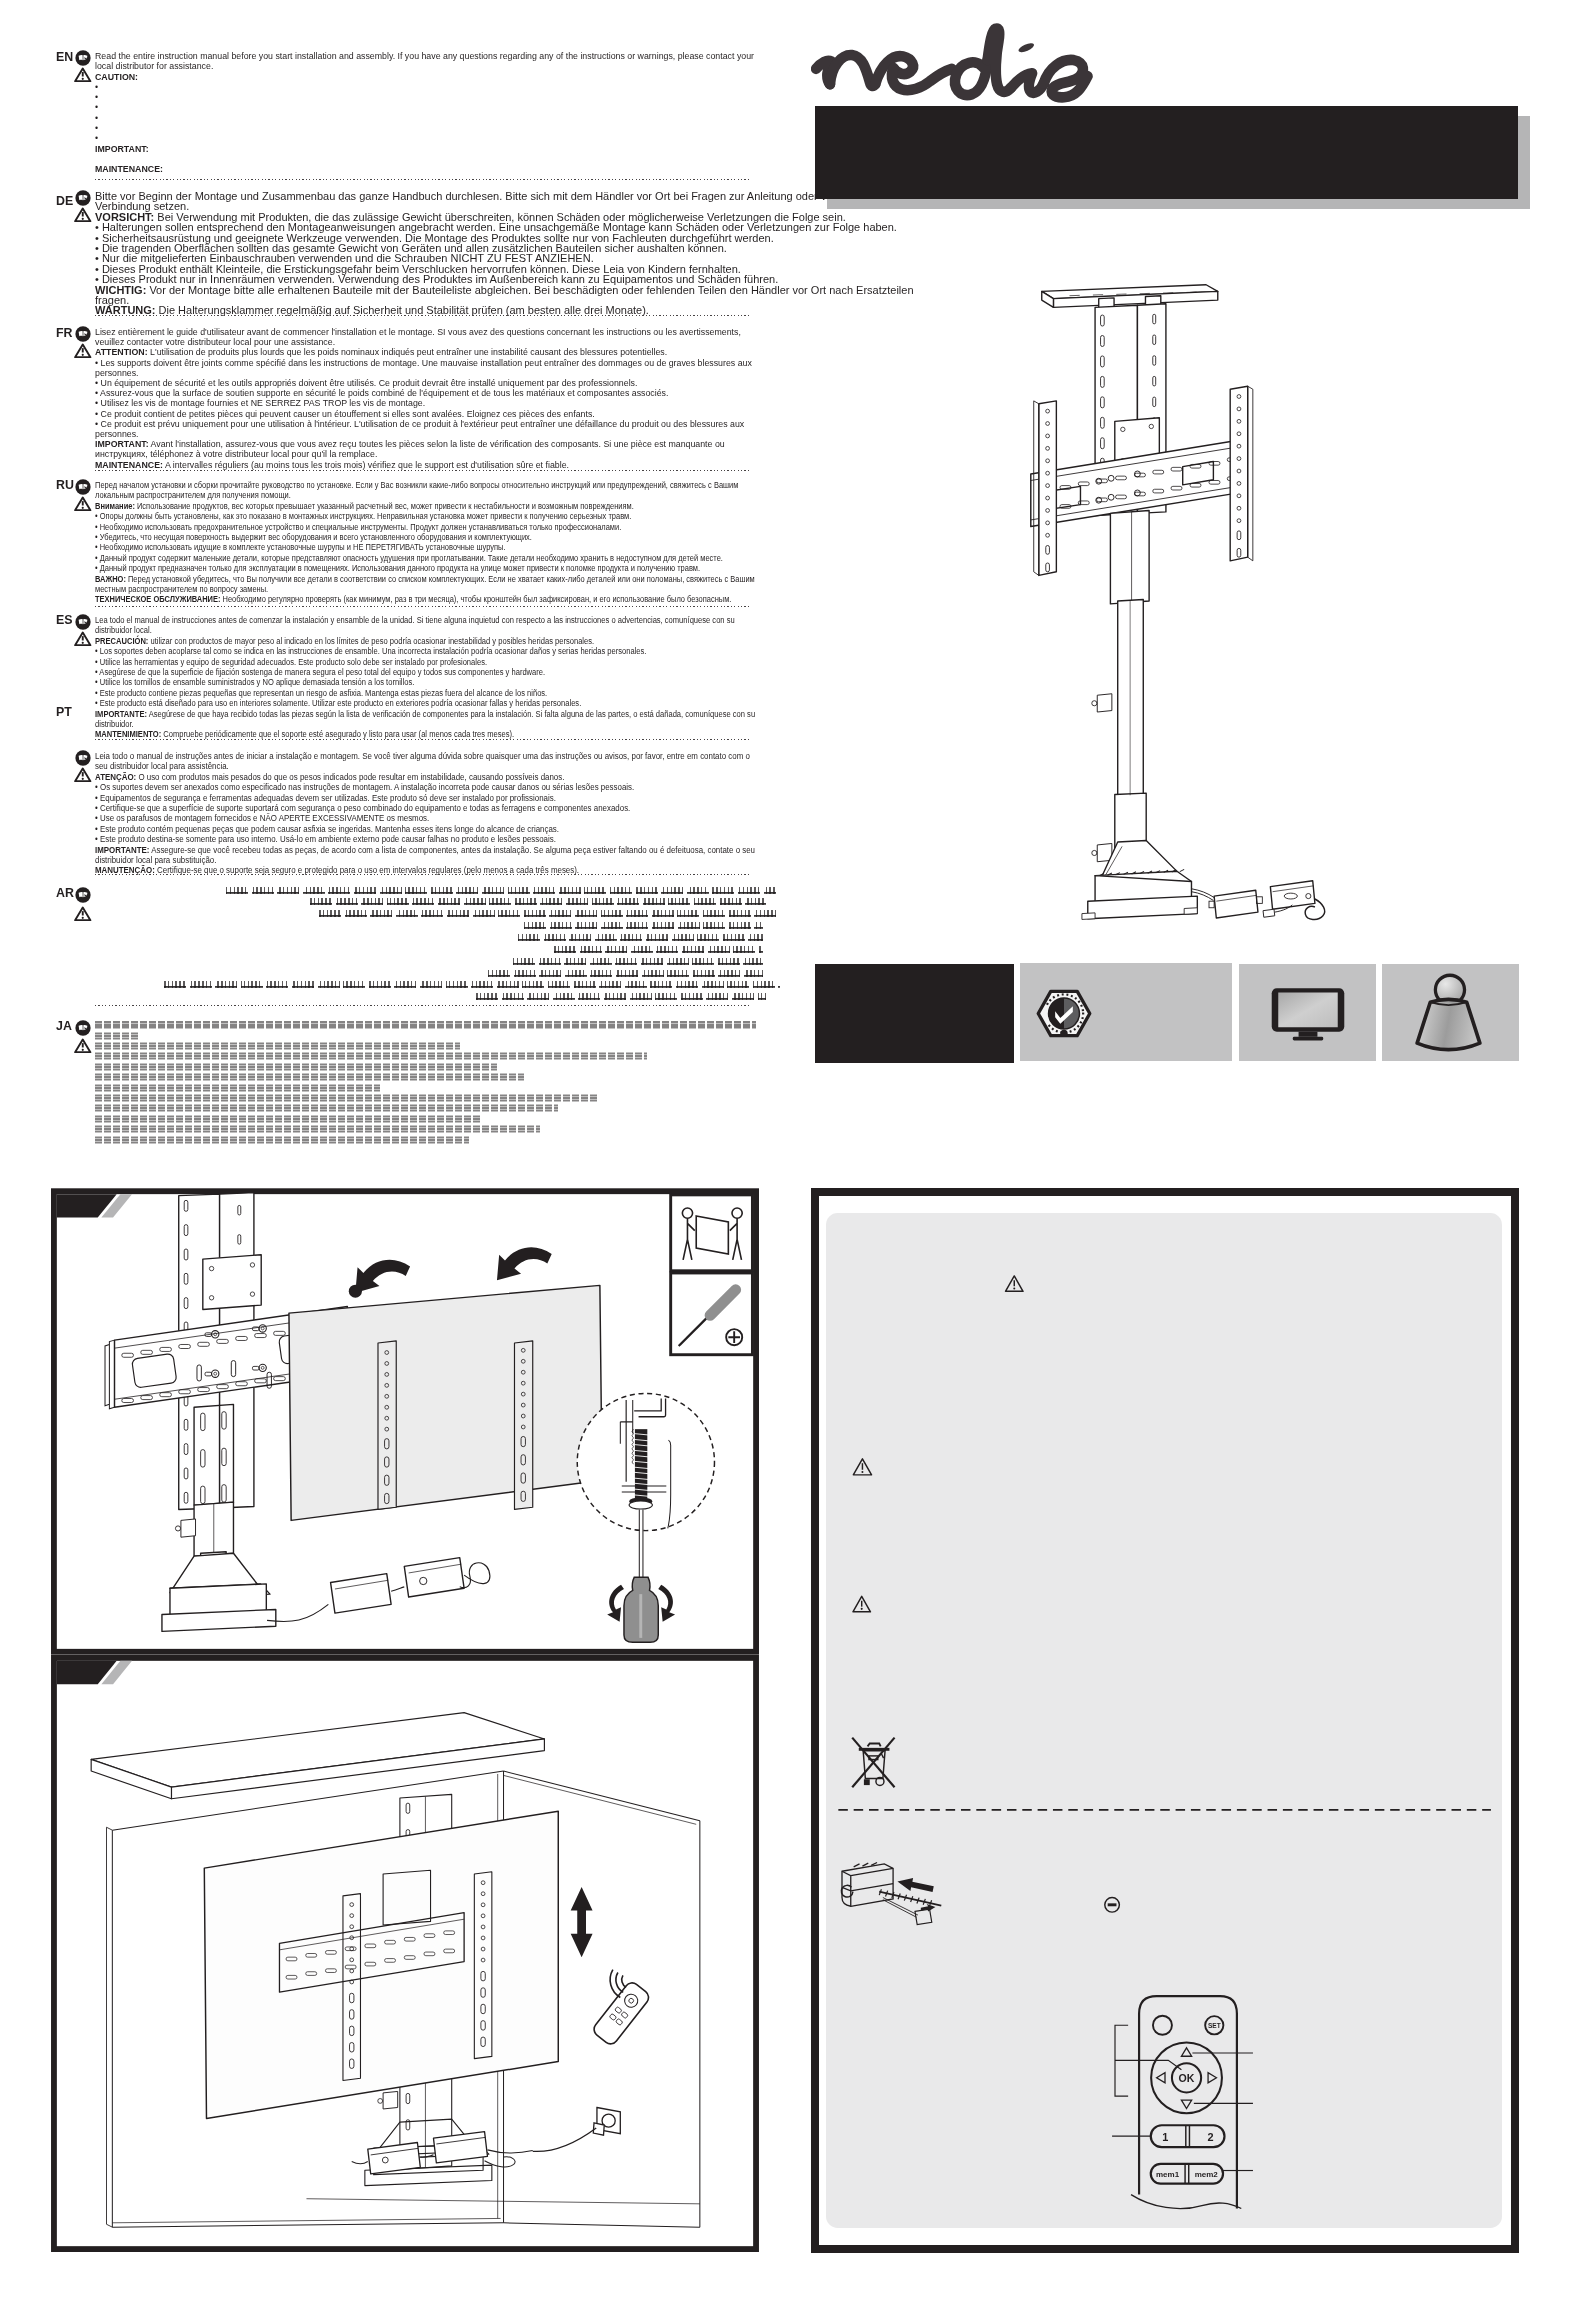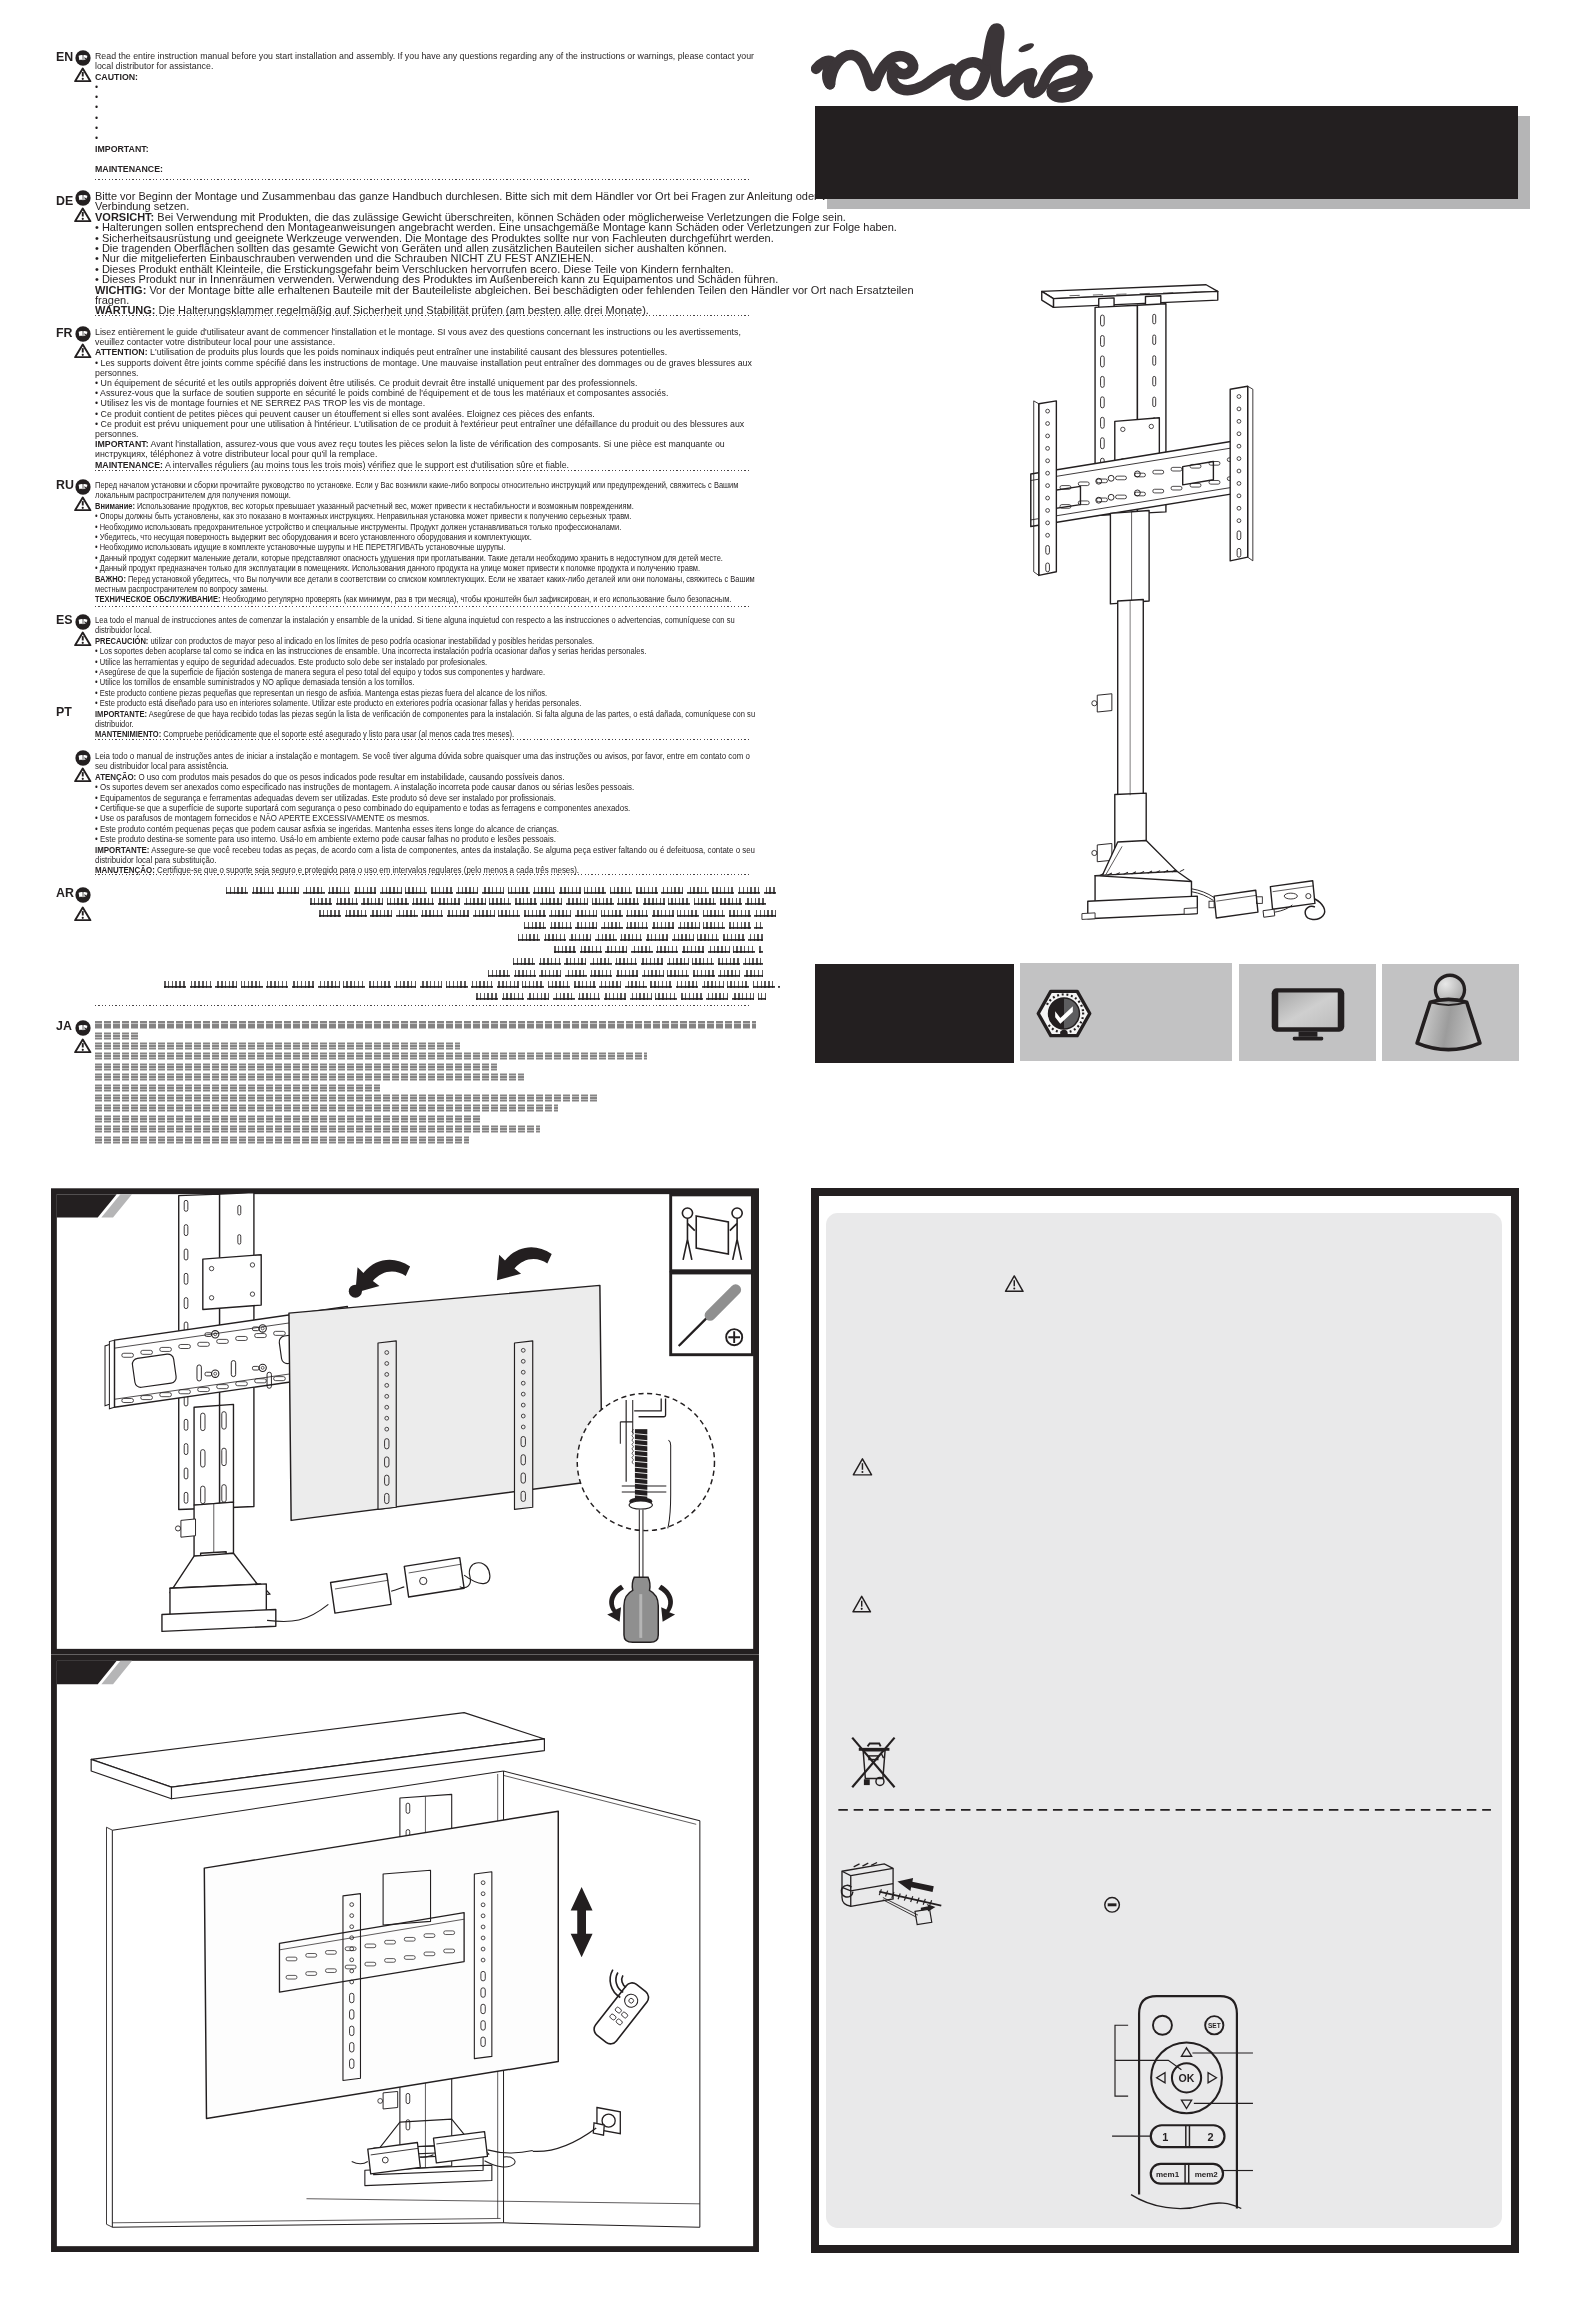--- a/index.html
+++ b/index.html
@@ -51,21 +51,21 @@
       <circle cx="12" cy="16.2" r="1.5" fill="#231f20"></circle>
     </svg>
     <div class="lang" style="top:191px;line-height:10.4px;font-size:11px;">
       <div class="ln">Bitte vor Beginn der Montage und Zusammenbau das ganze Handbuch durchlesen. Bitte sich mit dem Händler vor Ort bei Fragen zur Anleitung oder Warnungen in</div>
       <div class="ln">Verbindung setzen.</div>
       <div class="ln"><b>VORSICHT:</b> Bei Verwendung mit Produkten, die das zulässige Gewicht überschreiten, können Schäden oder möglicherweise Verletzungen die Folge sein.</div>
       <div class="ln">• Halterungen sollen entsprechend den Montageanweisungen angebracht werden. Eine unsachgemäße Montage kann Schäden oder Verletzungen zur Folge haben.</div>
       <div class="ln">• Sicherheitsausrüstung und geeignete Werkzeuge verwenden. Die Montage des Produktes sollte nur von Fachleuten durchgeführt werden.</div>
       <div class="ln">• Die tragenden Oberflächen sollten das gesamte Gewicht von Geräten und allen zusätzlichen Bauteilen sicher aushalten können.</div>
       <div class="ln">• Nur die mitgelieferten Einbauschrauben verwenden und die Schrauben NICHT ZU FEST ANZIEHEN.</div>
-      <div class="ln">• Dieses Produkt enthält Kleinteile, die Erstickungsgefahr beim Verschlucken hervorrufen всего. Diese Teile von Kindern fernhalten.</div>
+      <div class="ln">• Dieses Produkt enthält Kleinteile, die Erstickungsgefahr beim Verschlucken hervorrufen können. Diese Leia von Kindern fernhalten.</div>
       <div class="ln">• Dieses Produkt nur in Innenräumen verwenden. Verwendung des Produktes im Außenbereich kann zu Equipamentos und Schäden führen.</div>
       <div class="ln"><b>WICHTIG:</b> Vor der Montage bitte alle erhaltenen Bauteile mit der Bauteileliste abgleichen. Bei beschädigten oder fehlenden Teilen den Händler vor Ort nach Ersatzteilen</div>
       <div class="ln">fragen.</div>
       <div class="ln"><b>WARTUNG:</b> Die Halterungsklammer regelmäßig auf Sicherheit und Stabilität prüfen (am besten alle drei Monate).</div>
     </div>
     <div class="lbl" style="top:326px">FR</div>
     <svg style="position:absolute;left:75px;top:326px" width="16" height="16" viewBox="0 0 22 22">
       <circle cx="11" cy="11" r="10.5" fill="#231f20"></circle>
       <path d="M5,8 C8,6.5 10,6.5 11,7.5 C12,6.5 14,6.5 17,8 L16,14 C13.5,13 12,13.2 11,14.2 C10,13.2 8.5,13 6,14 Z" fill="#fff"></path>
       <path d="M11,7.5 L11,14.2" stroke="#231f20" stroke-width="1"></path>

